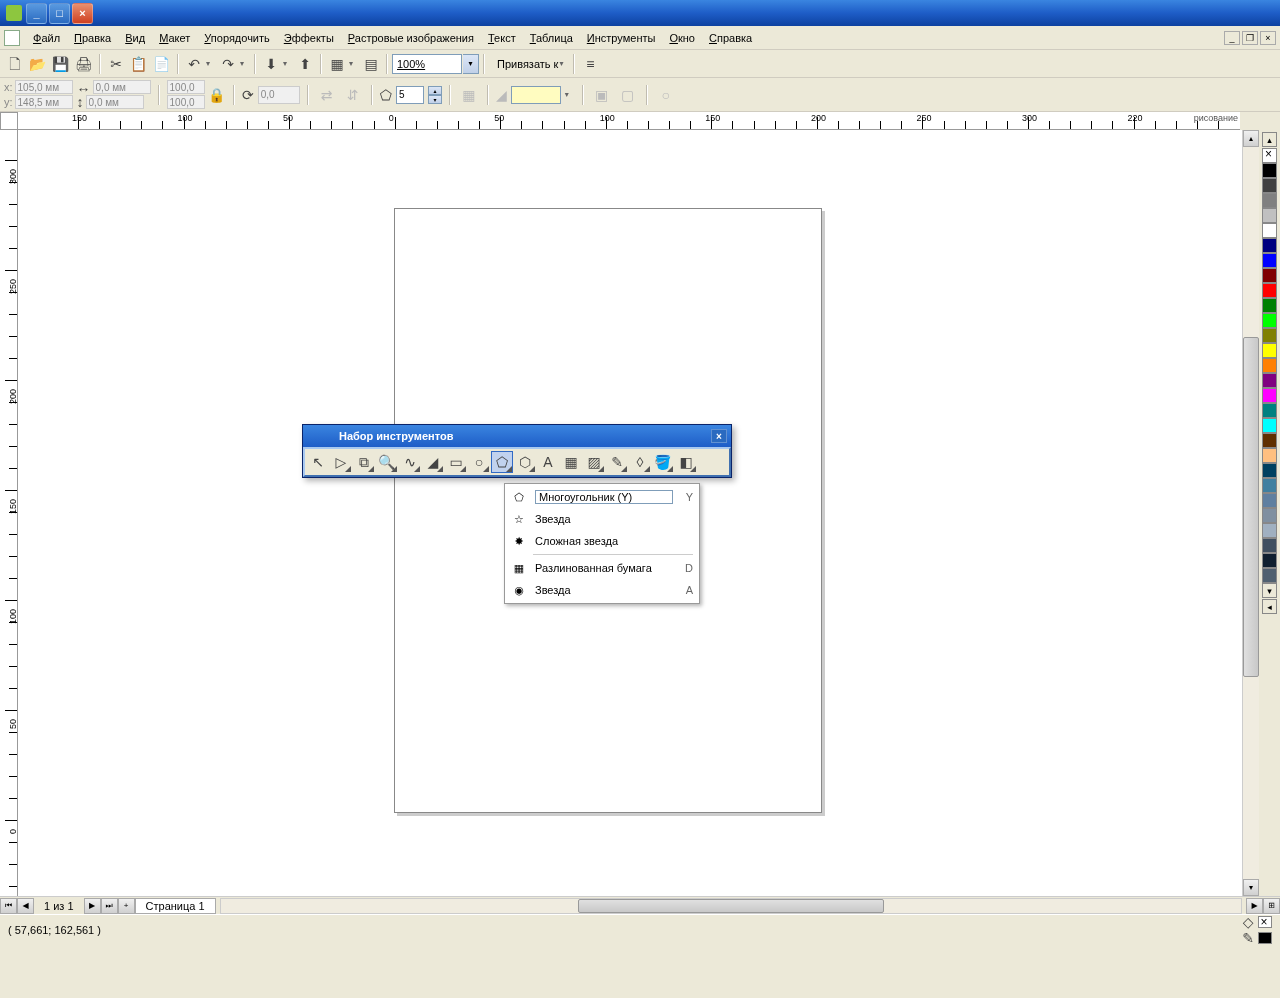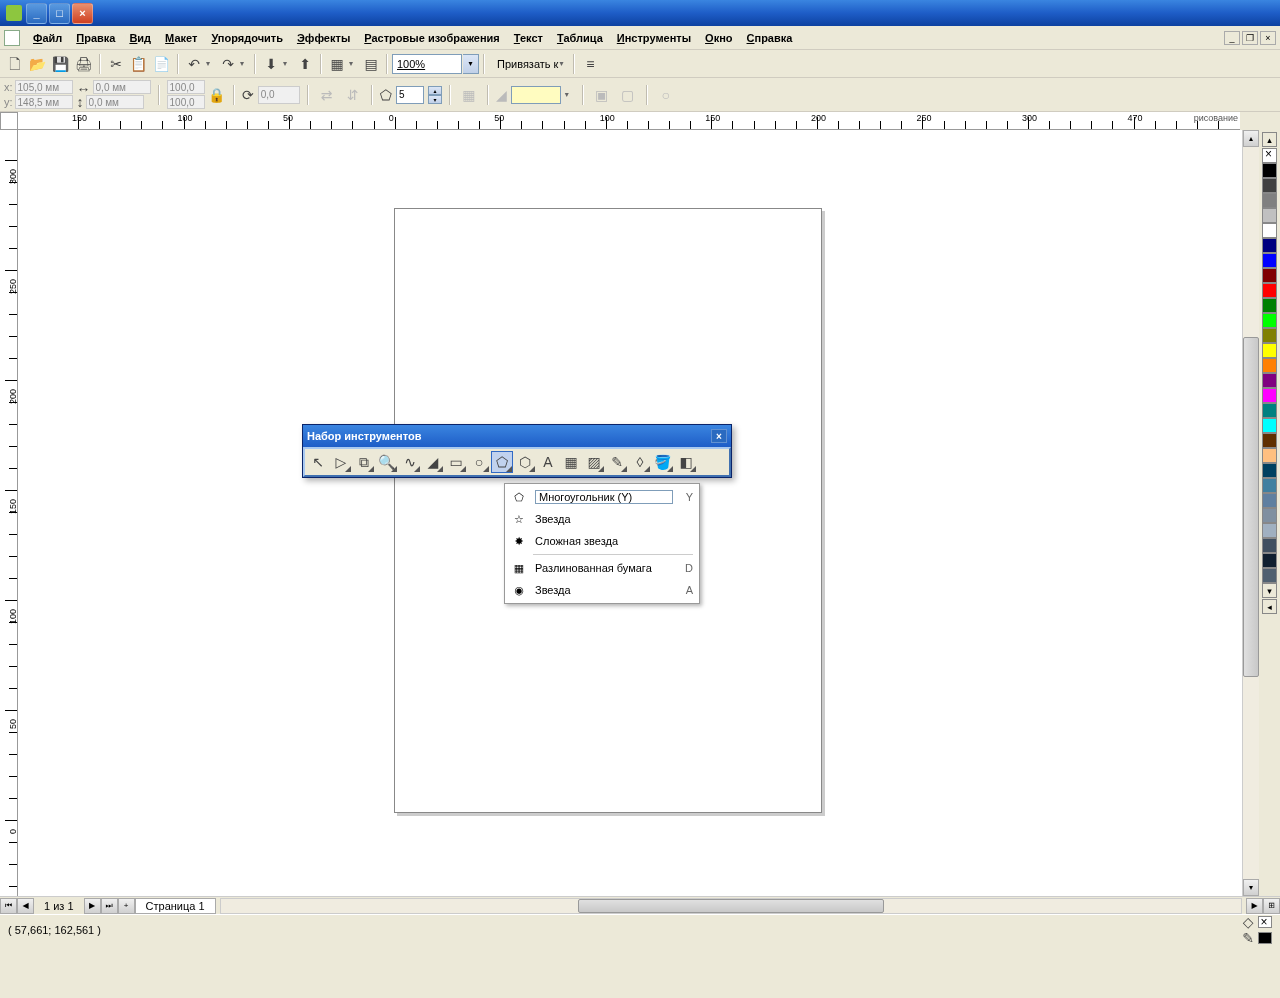--- a/index.html
+++ b/index.html
@@ -12,21 +12,21 @@
 .titlebar-text .doc { font-weight: normal; color: #d0e0ff; }
 .win-btns { display: flex; gap: 2px; }
 .win-btn { width: 21px; height: 21px; border: 1px solid #fff4; border-radius: 3px; display: flex; align-items: center; justify-content: center; font-weight: bold; color: white; }
 .win-min { background: linear-gradient(#5a9ae0,#2a6ac0); }
 .win-max { background: linear-gradient(#5a9ae0,#2a6ac0); }
 .win-close { background: linear-gradient(#e89070,#d04020); }
 
 
 .menubar { height: 24px; background: #ece9d8; display: flex; align-items: center; padding: 0 4px; border-bottom: 1px solid #d0ccc0; }
 .menubar-icon { width: 16px; height: 16px; margin-right: 6px; background: #fff; border: 1px solid #8a8; }
-.menu-item { padding: 3px 7px; cursor: default; font-weight: bold; }
+.menu-item { padding: 3px 7px; cursor: default; }
 .menu-item u { text-decoration: underline; }
 .doc-btns { margin-left: auto; display: flex; gap: 2px; }
 .doc-btn { width: 16px; height: 14px; border: 1px solid #aaa; background: #ece9d8; font-size: 9px; display: flex; align-items: center; justify-content: center; }
 
 
 .toolbar { height: 28px; background: #ece9d8; display: flex; align-items: center; padding: 0 4px; border-bottom: 1px solid #d0ccc0; gap: 1px; }
 .tb-btn { width: 22px; height: 22px; display: flex; align-items: center; justify-content: center; border: 1px solid transparent; cursor: default; }
 .tb-sep { width: 2px; height: 20px; border-left: 1px solid #c0bcb0; border-right: 1px solid #fff; margin: 0 3px; }
 .tb-dd { width: 10px; font-size: 8px; color: #666; }
 .zoom-box { width: 70px; height: 20px; border: 1px solid #7f9db9; background: white; display: flex; align-items: center; padding: 0 4px; }
@@ -61,21 +61,21 @@
 .ruler-v .tick { position: absolute; right: 0; height: 1px; width: 8px; background: #000; }
 .ruler-v .tick.major { width: 12px; }
 .ruler-v .label { position: absolute; right: 4px; font-size: 9px; transform: rotate(-90deg); transform-origin: right center; }
 
 .canvas-area { flex: 1; background: #fff; position: relative; overflow: hidden; }
 .page { position: absolute; left: 376px; top: 78px; width: 428px; height: 605px; background: #fff; border: 1px solid #888; box-shadow: 3px 3px 0 #ccc; }
 
 
 .toolbox { position: absolute; left: 302px; top: 424px; width: 430px; background: #ece9d8; border: 1px solid #0a246a; box-shadow: 3px 3px 6px rgba(0,0,0,0.3); }
 .toolbox-title { height: 22px; background: linear-gradient(to bottom, #3a85e0, #1e5dc7); color: white; display: flex; align-items: center; padding: 0 4px; font-weight: bold; }
-.toolbox-title span { flex: 1; }
+.toolbox-title span { flex: 1; margin-left: 32px; }
 .toolbox-close { width: 16px; height: 14px; background: #2a6ac0; border: 1px solid #fff4; display: flex; align-items: center; justify-content: center; font-size: 10px; cursor: default; }
 .toolbox-tools { height: 30px; border: 2px solid; border-color: #a8c8f0 #4070b0 #4070b0 #a8c8f0; background: #ece9d8; display: flex; align-items: center; padding: 0 2px; gap: 1px; }
 .tool-btn { width: 22px; height: 22px; display: flex; align-items: center; justify-content: center; border: 1px solid transparent; position: relative; }
 .tool-btn.active { border: 1px solid #316ac5; background: #c1d2ee; }
 .tool-btn .fly { position: absolute; right: 0; bottom: 0; width: 0; height: 0; border: 3px solid transparent; border-right-color: #555; border-bottom-color: #555; }
 
 
 .flyout { position: absolute; left: 504px; top: 483px; width: 196px; background: #fff; border: 1px solid #999; box-shadow: 2px 2px 4px rgba(0,0,0,0.3); padding: 2px 0; }
 .flyout-item { height: 22px; display: flex; align-items: center; padding: 0 6px; gap: 8px; }
 .flyout-icon { width: 16px; height: 16px; display: flex; align-items: center; justify-content: center; }
@@ -336,21 +336,21 @@
       <div class="tick" style="left: 946.667px;"></div>
       <div class="tick" style="left: 967.778px;"></div>
       <div class="tick" style="left: 988.889px;"></div>
       <div class="tick major" style="left: 1010px;"></div>
       <div class="label" style="left: 1004px;">300</div>
       <div class="tick" style="left: 1031.11px;"></div>
       <div class="tick" style="left: 1052.22px;"></div>
       <div class="tick" style="left: 1073.33px;"></div>
       <div class="tick" style="left: 1094.44px;"></div>
       <div class="tick major" style="left: 1115.56px;"></div>
-      <div class="label" style="left: 1109.56px;">470</div>
+      <div class="label" style="left: 1109.56px;">220</div>
       <div class="tick" style="left: 1136.67px;"></div>
       <div class="tick" style="left: 1157.78px;"></div>
       <div class="tick" style="left: 1178.89px;"></div>
       <div class="tick" style="left: 1200px;"></div>
     </div>
 </div>
 
 <div class="main">
   <div class="ruler-v" id="ruler-v">
 

